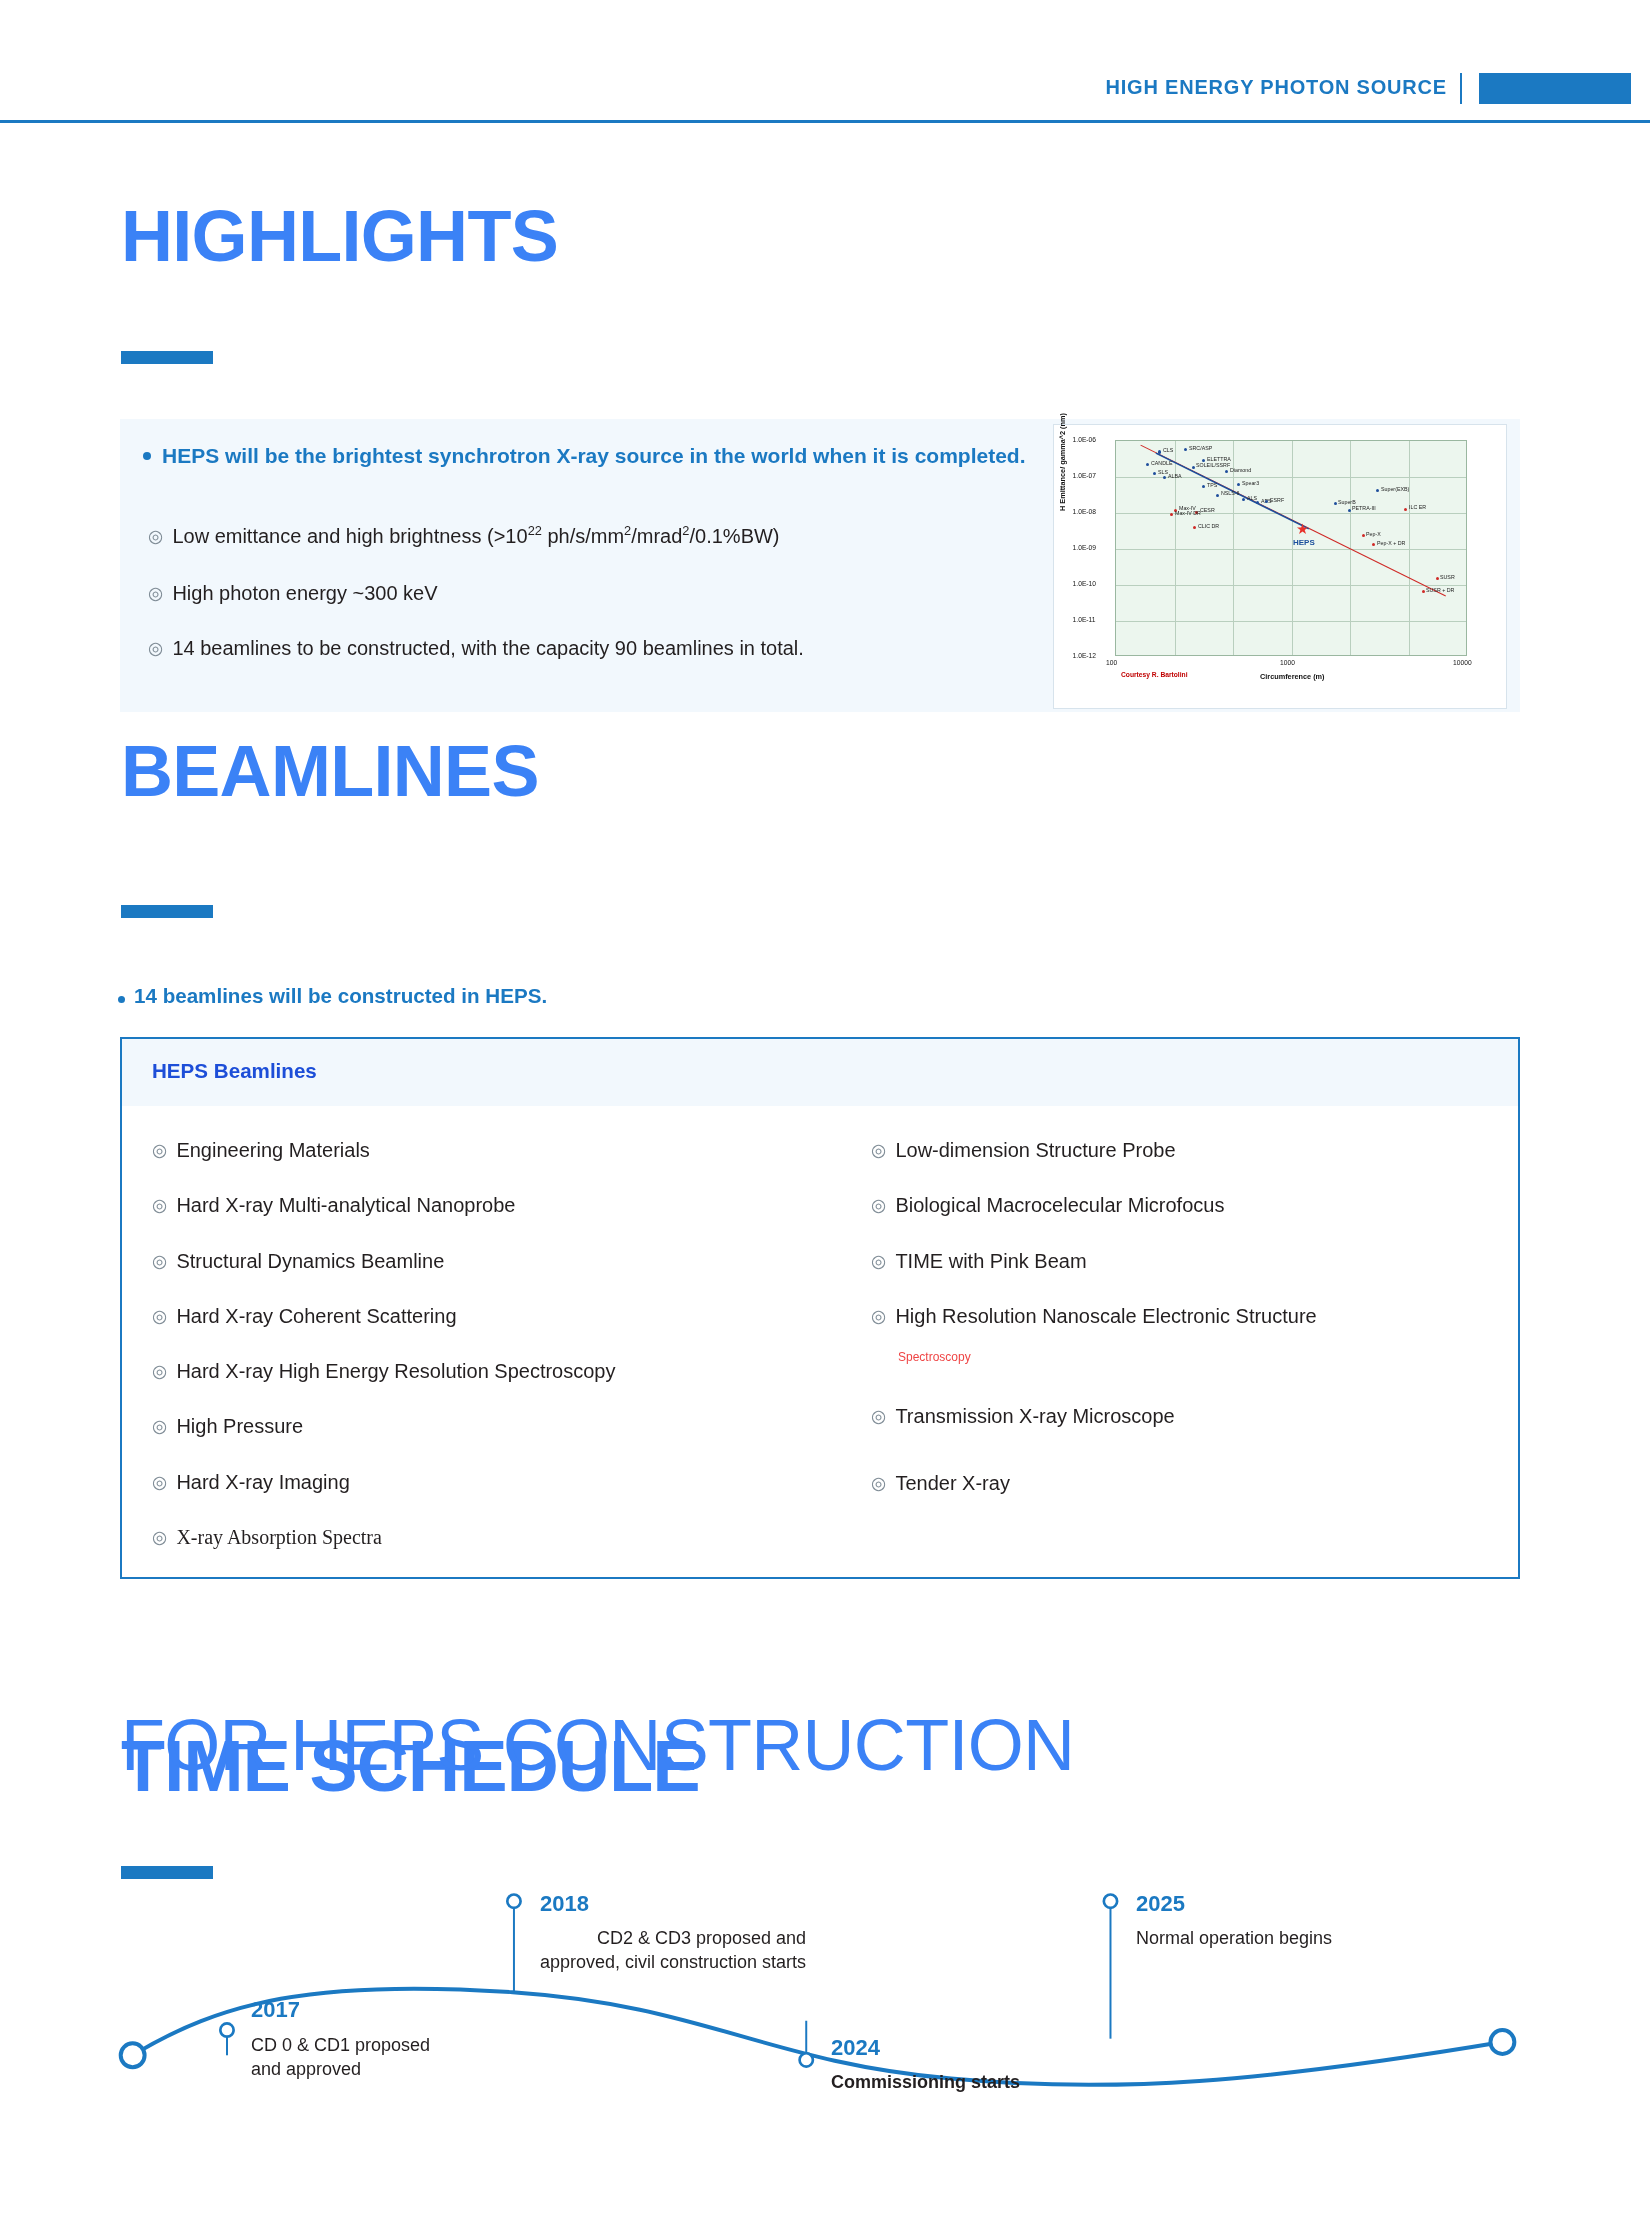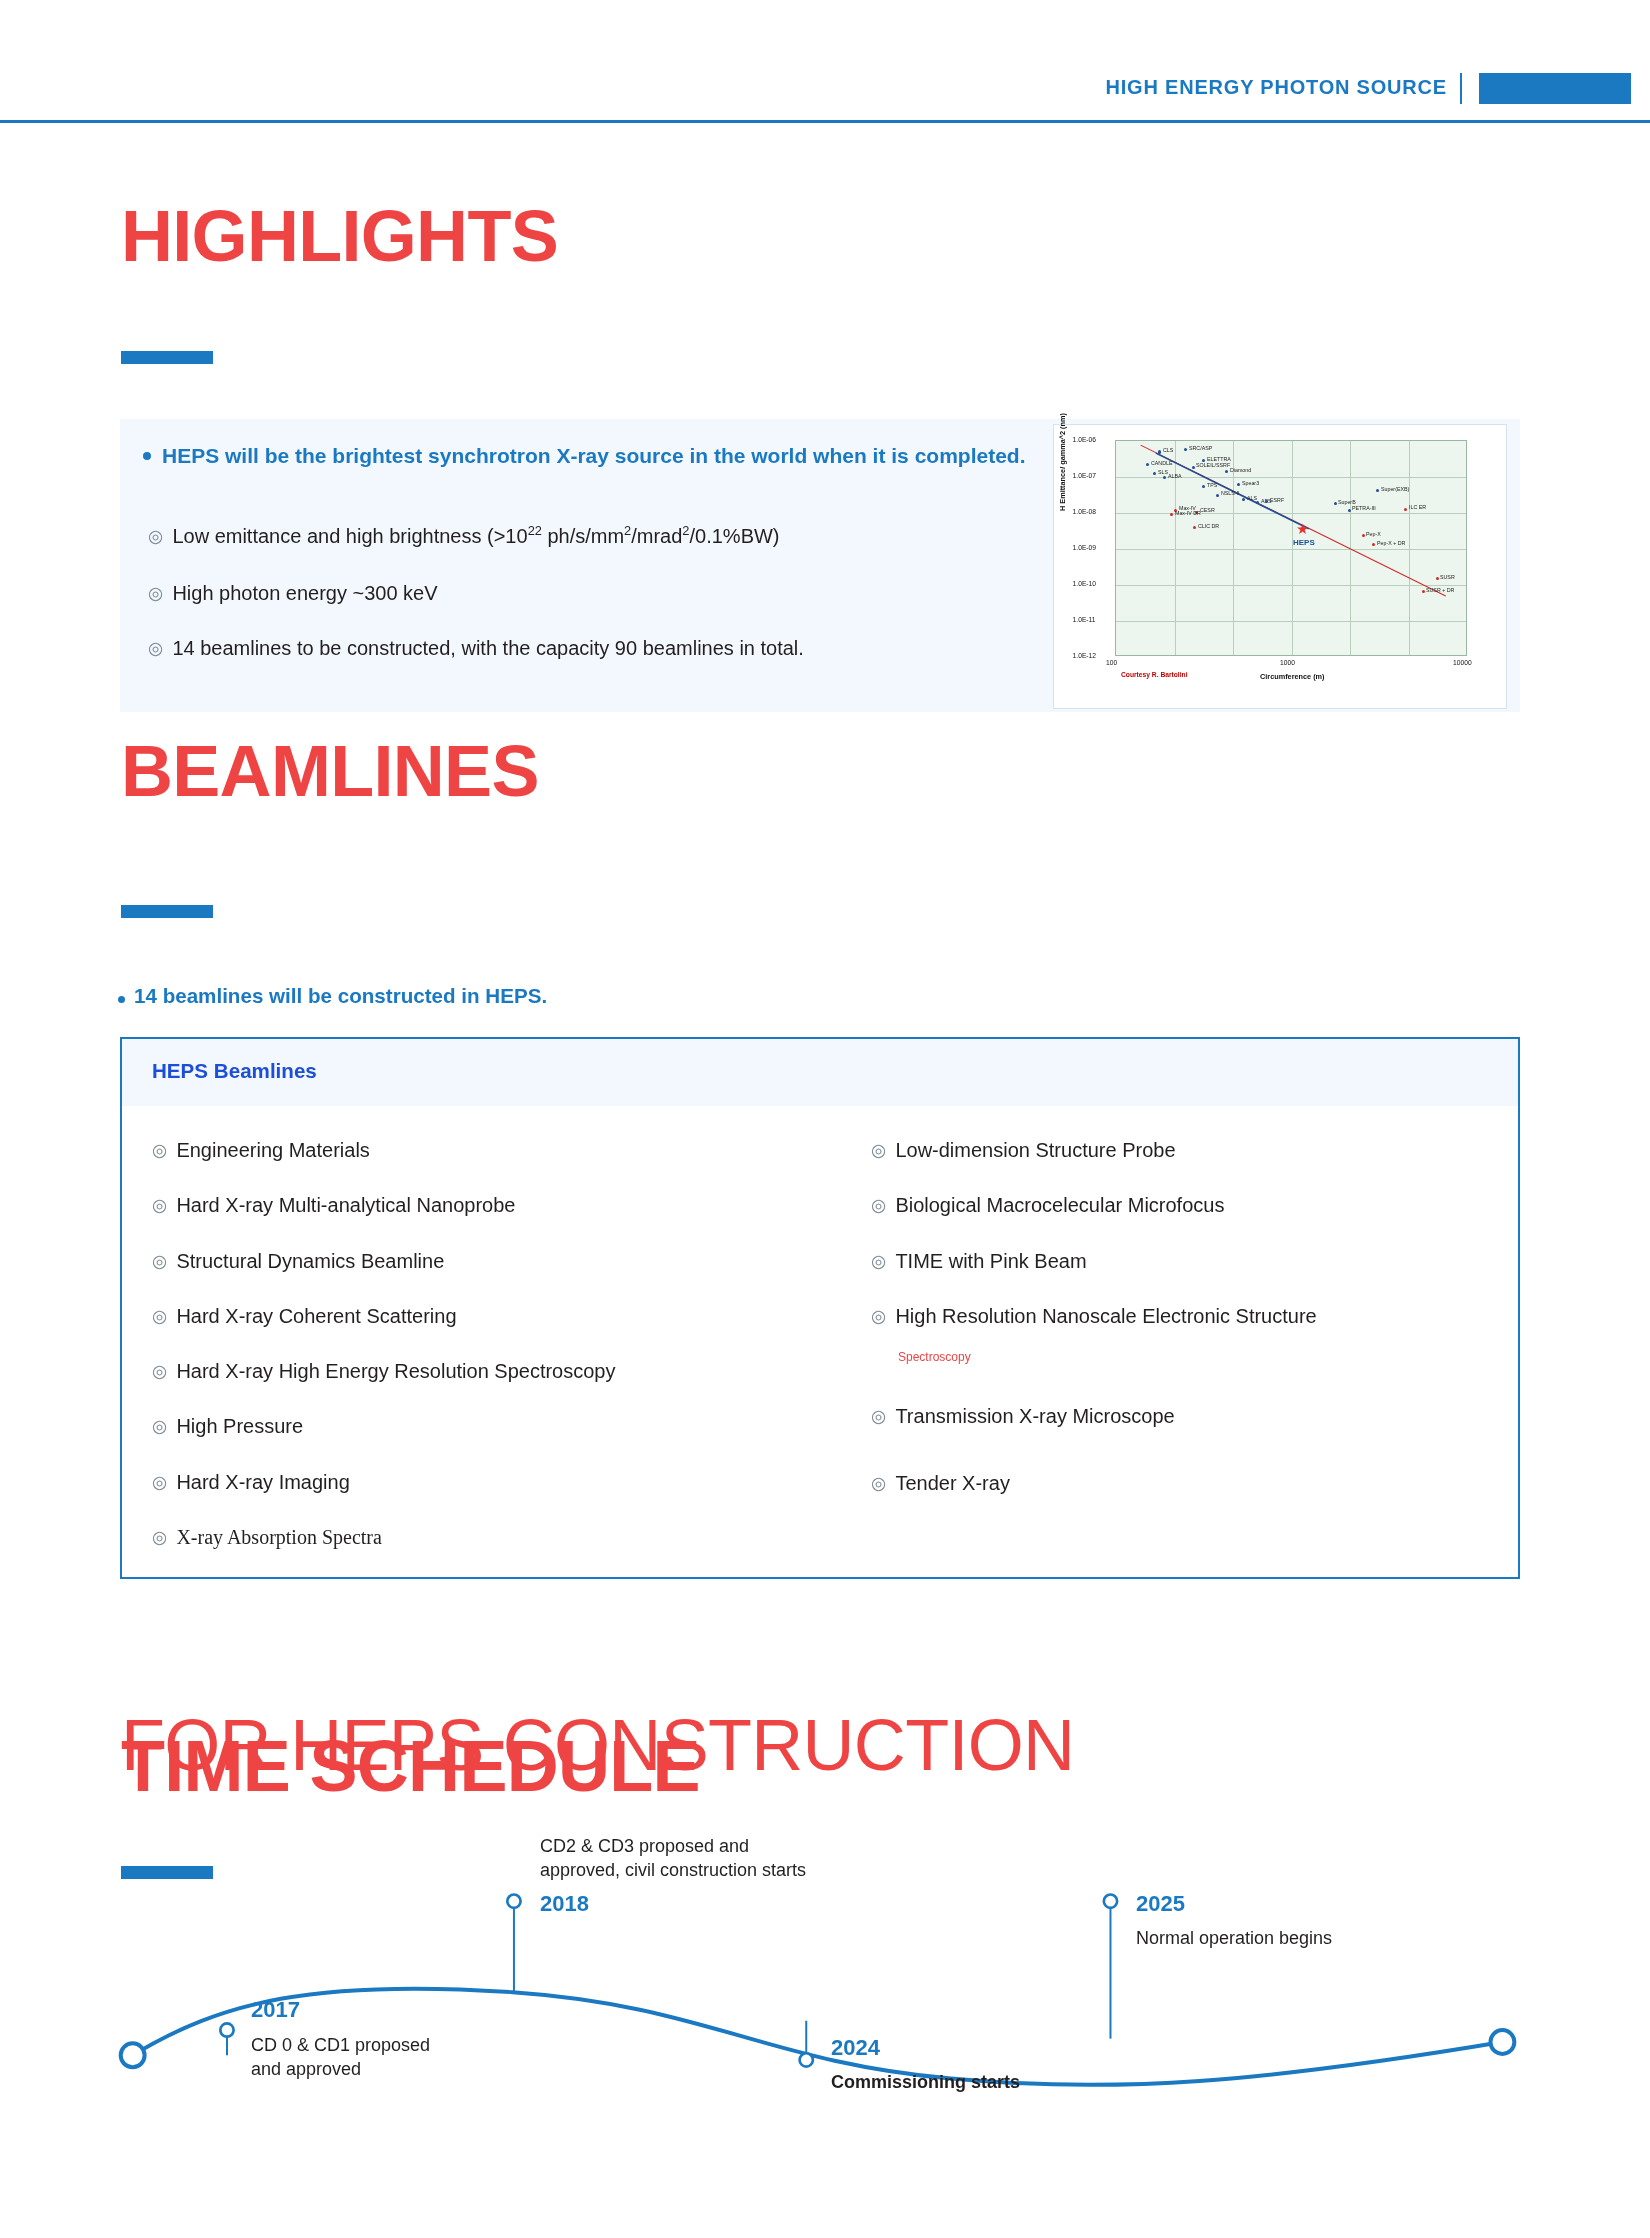--- a/index.html
+++ b/index.html
@@ -55,21 +55,21 @@
     width: 152px;
     height: 31px;
     background: #1b79c2;
   }
 
   
   .section-title {
     position: absolute;
     font-size: 72px;
     font-weight: bold;
-    color: #ef4444;
+    color: #3b82f6;
     letter-spacing: -0.7px;
     line-height: 1;
     white-space: nowrap;
   }
   .section-title.light {
     font-weight: normal;
   }
   .title-underline {
     position: absolute;
     width: 92px;
@@ -467,21 +467,21 @@
 
   <line x1="1670" y1="75" x2="1670" y2="275" stroke="#1b79c2" stroke-width="3"></line>
   <circle cx="1670" cy="68" r="10" fill="#ffffff" stroke="#1b79c2" stroke-width="4"></circle>
 </svg>
 
 <div class="tl-year" style="left:251px; top:1997px;">2017</div>
 <div class="tl-desc" style="left:251px; top:2033px;">CD 0 &amp; CD1 proposed
 and approved</div>
 
 <div class="tl-year" style="left:540px; top:1891px;">2018</div>
-<div class="tl-desc" style="left:540px; top:1834px;">CD2 &amp; CD3  proposed and
+<div class="tl-desc" style="left:540px; top:1926px;text-align:right;">CD2 &amp; CD3  proposed and
 approved, civil construction starts</div>
 
 <div class="tl-year" style="left:831px; top:2035px;">2024</div>
 <div class="tl-desc" style="left:831px; top:2070px;font-weight:bold;">Commissioning starts</div>
 
 <div class="tl-year" style="left:1136px; top:1891px;">2025</div>
 <div class="tl-desc" style="left:1136px; top:1926px;">Normal operation begins</div>
 
 
 </body></html>

